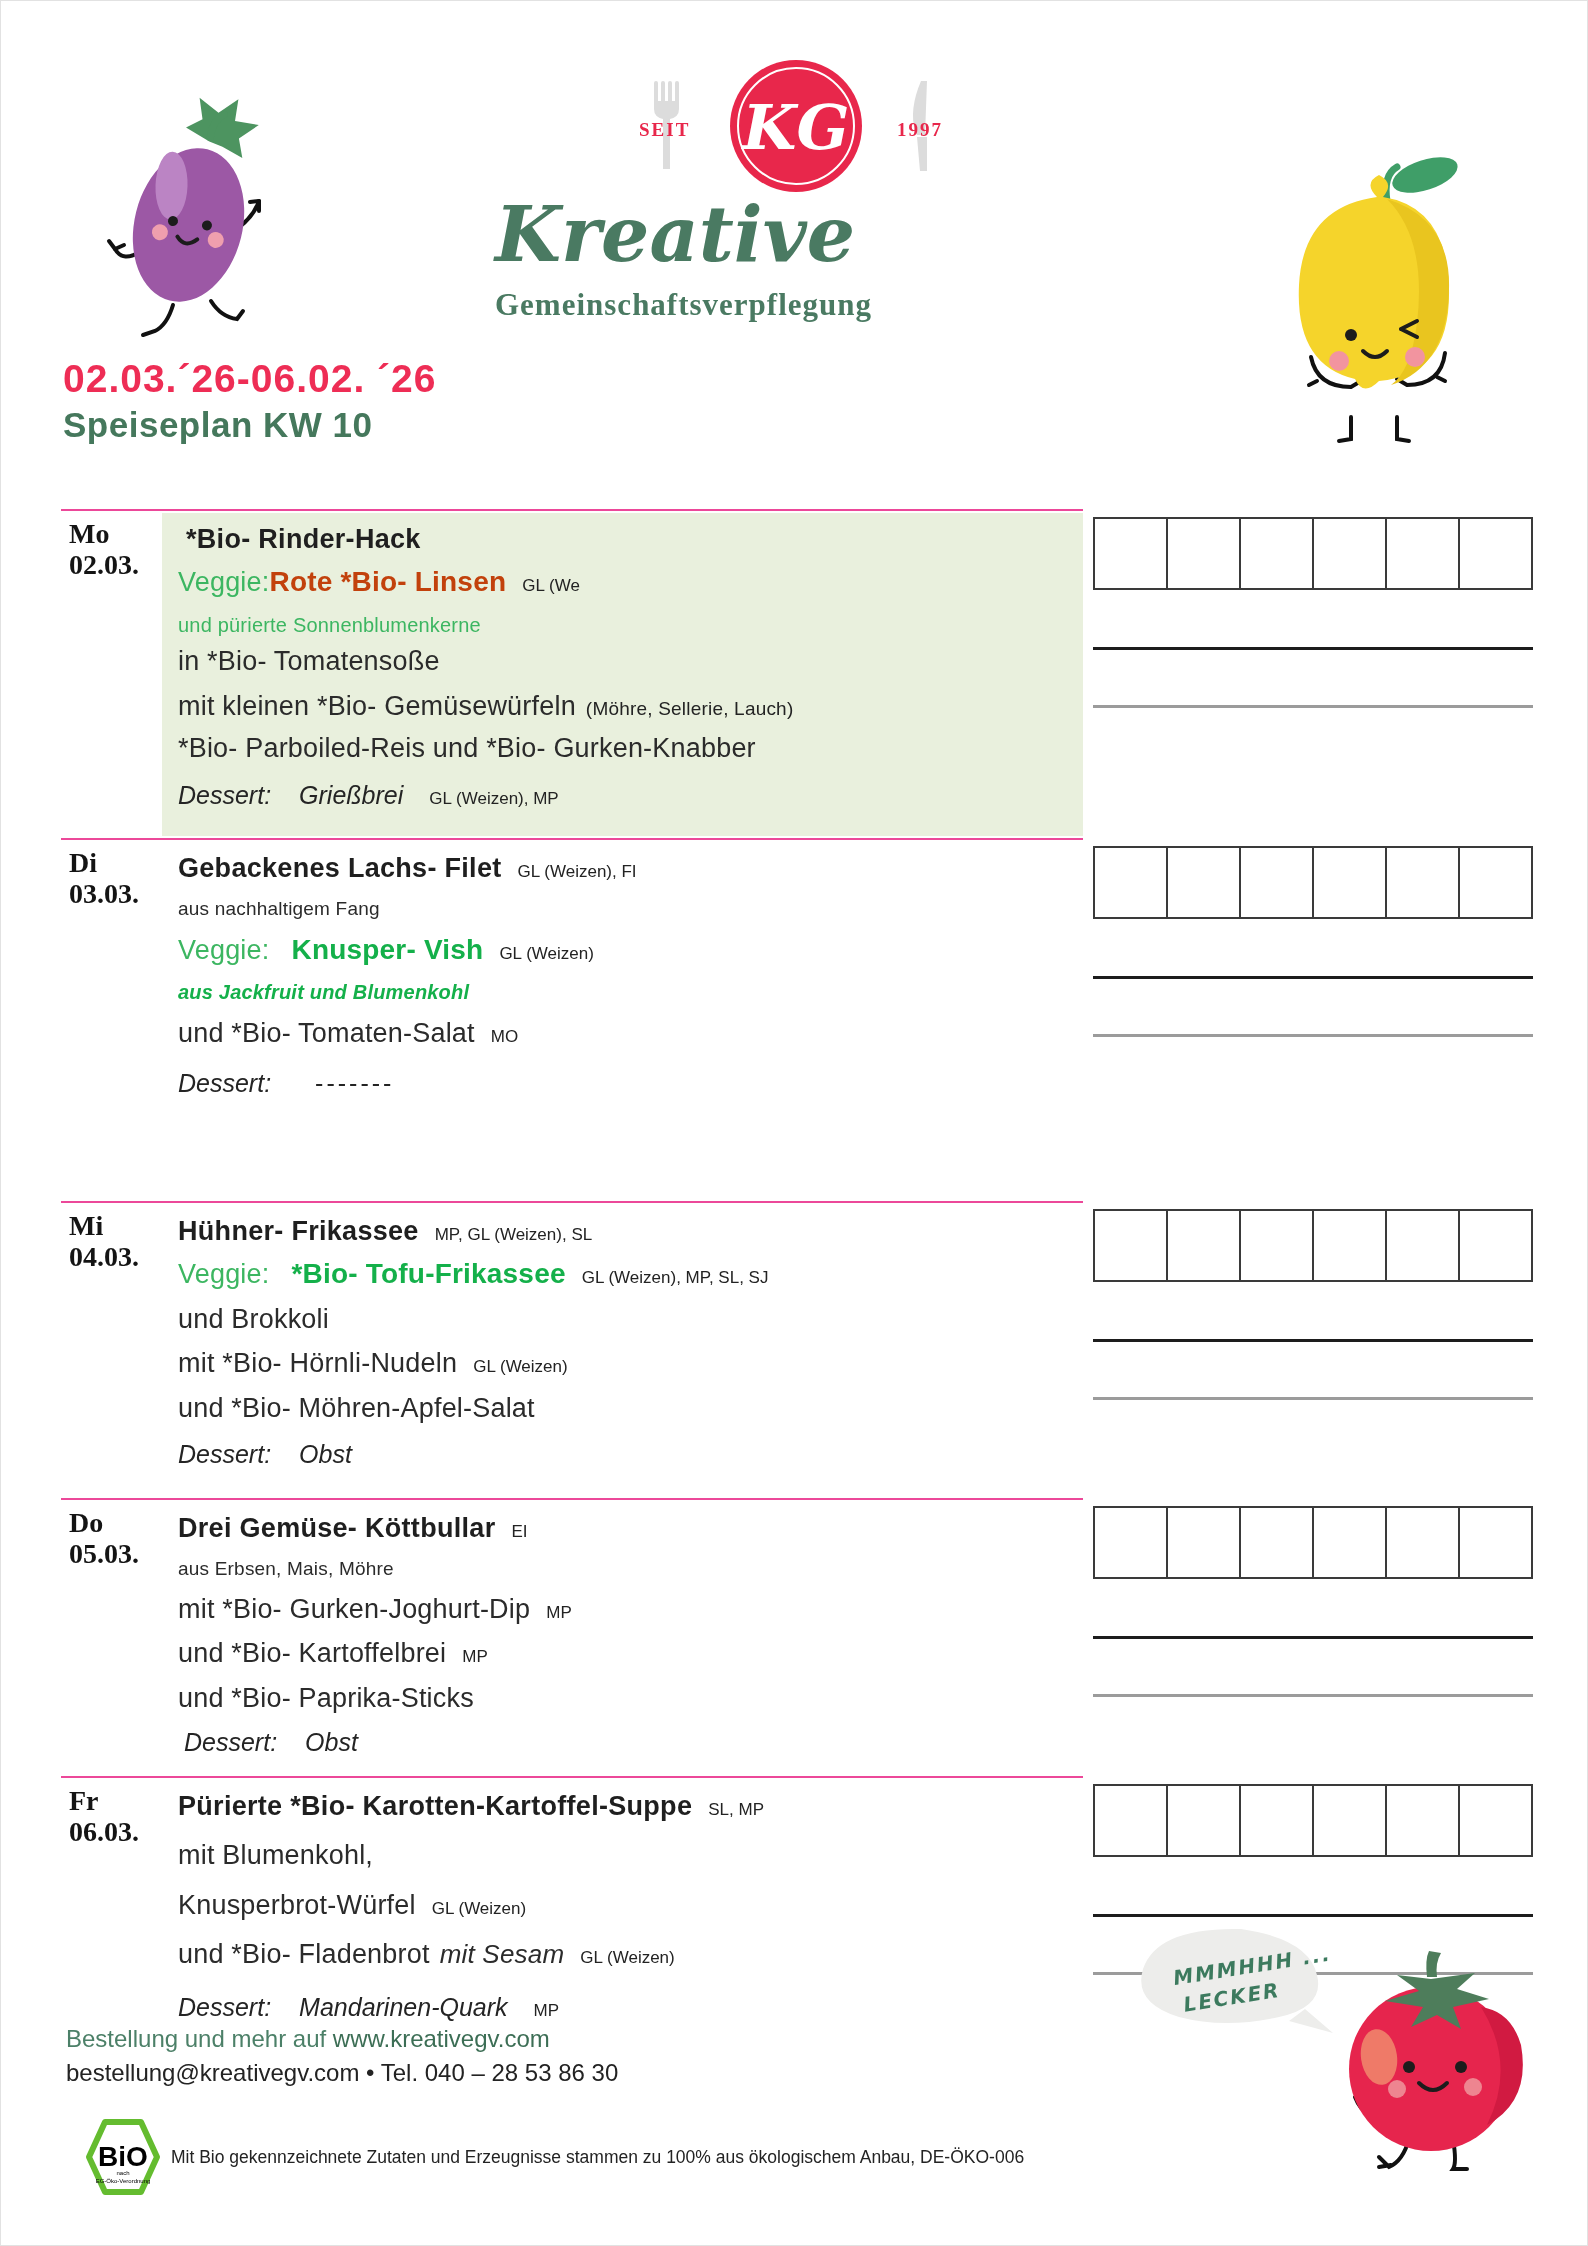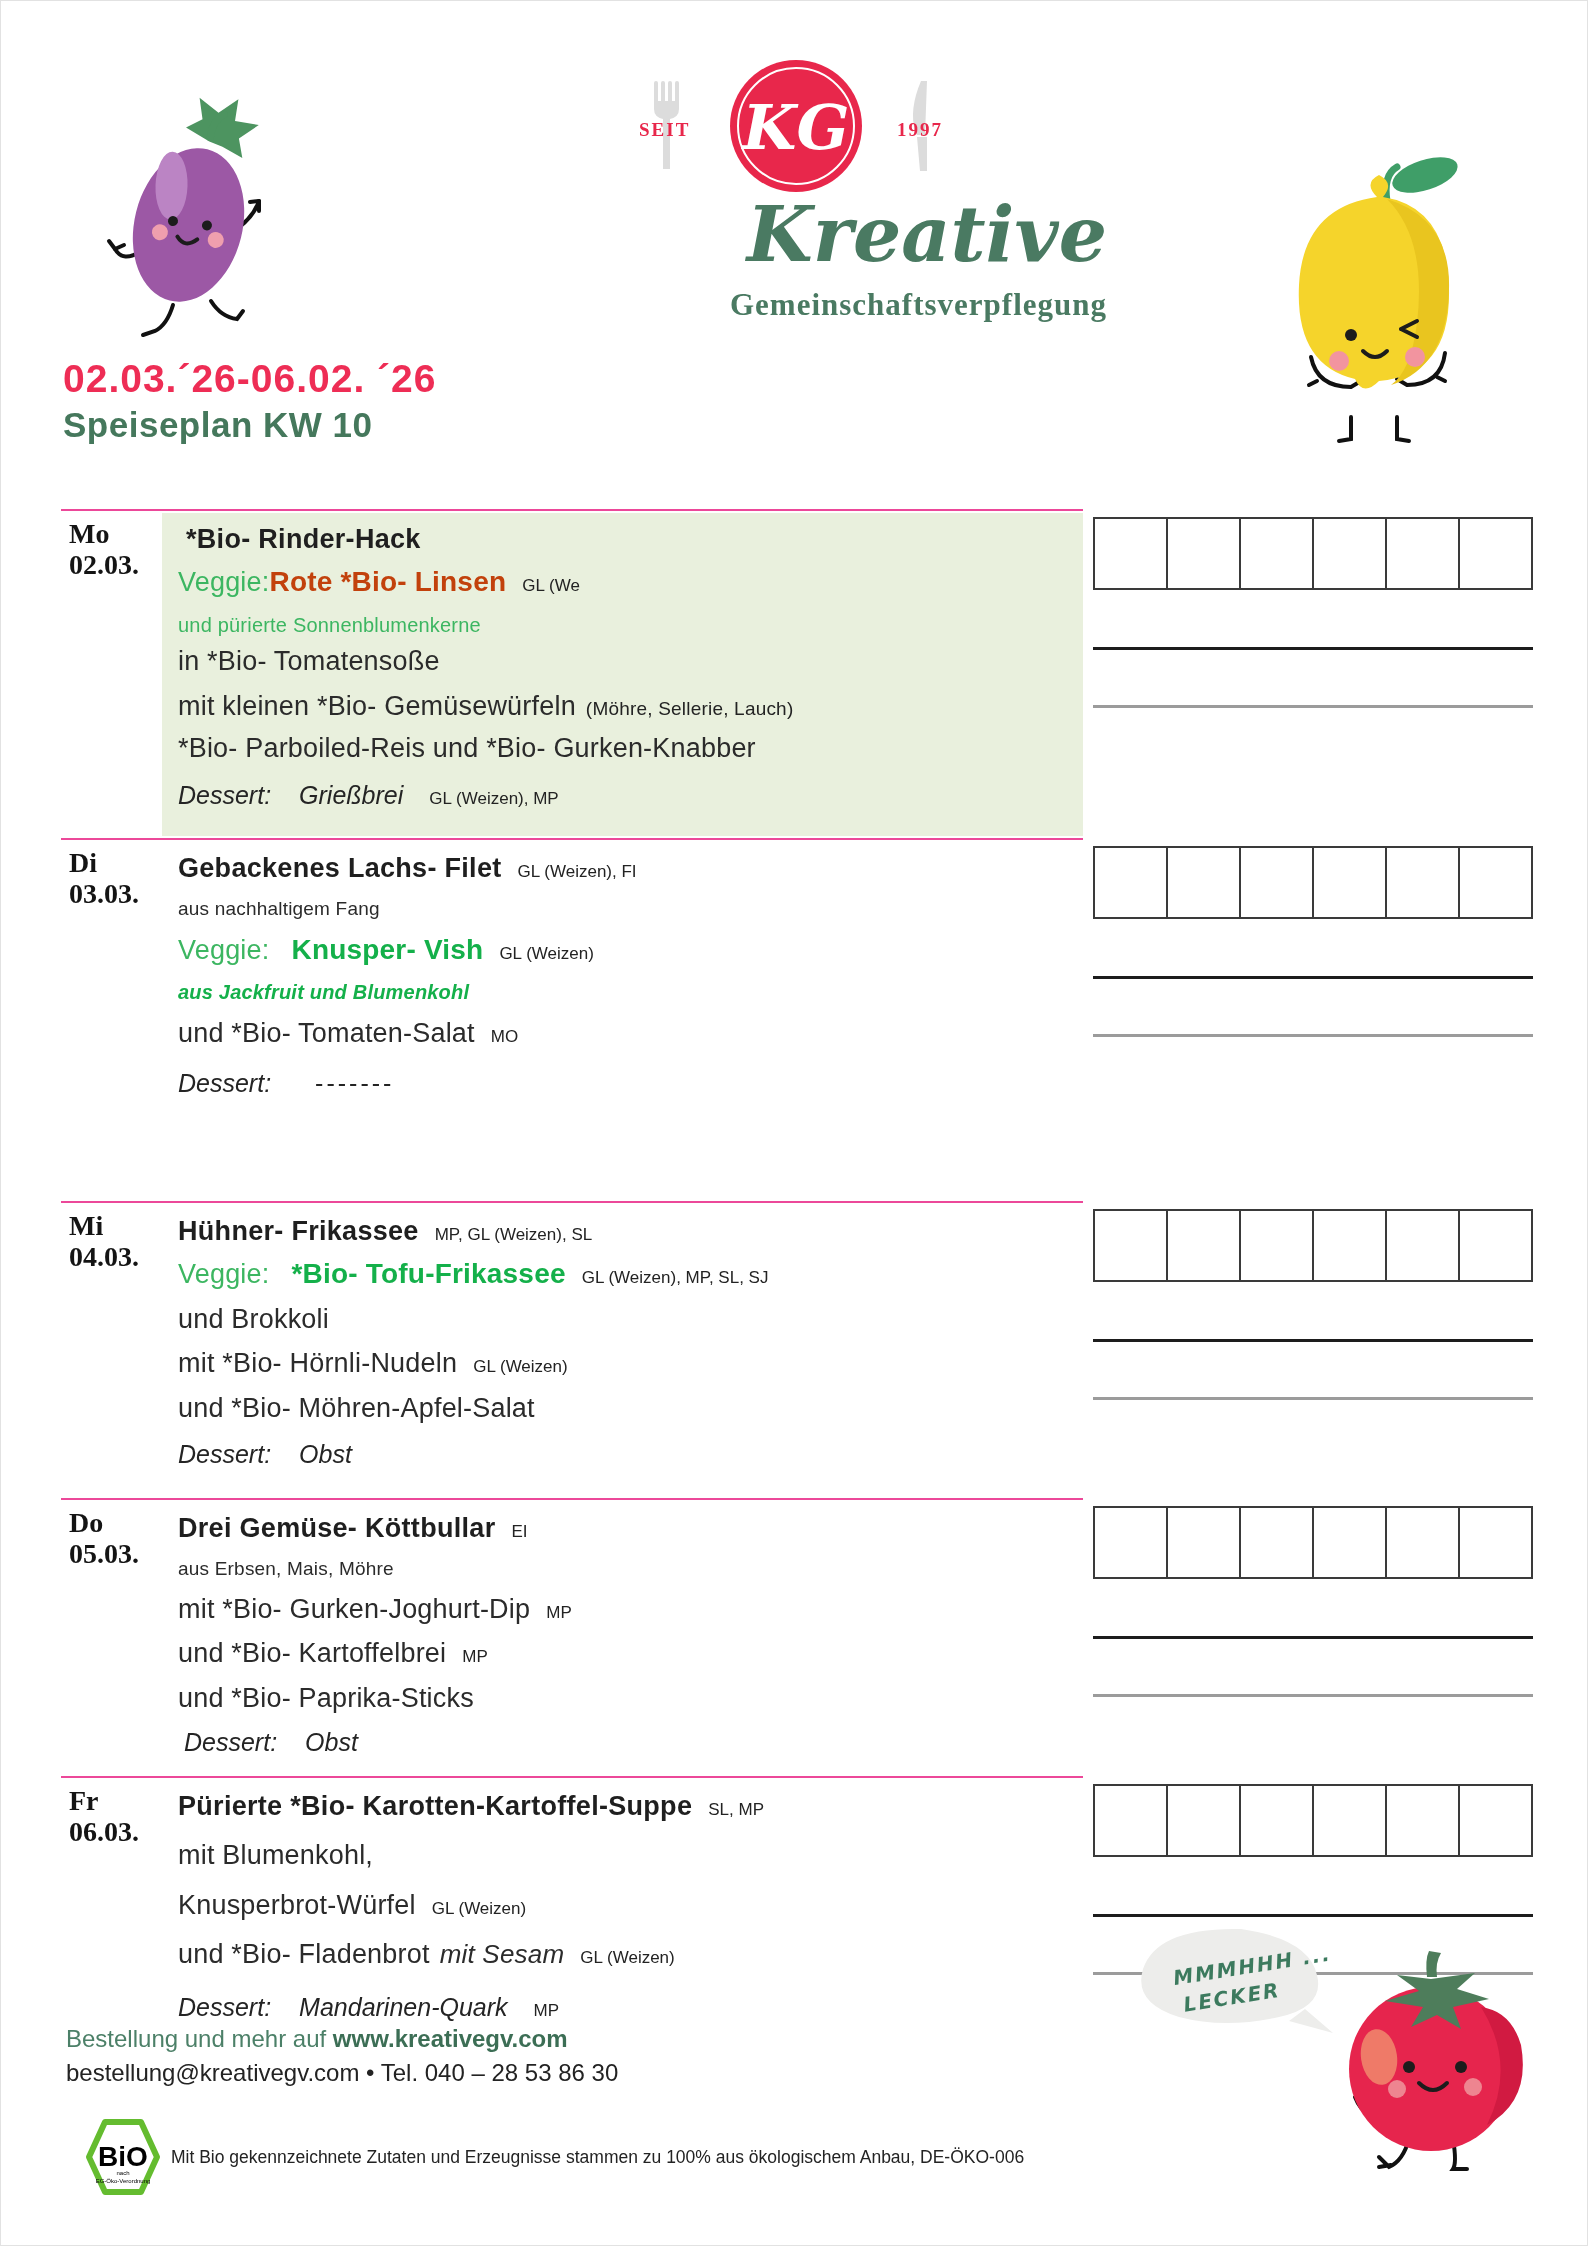--- a/index.html
+++ b/index.html
@@ -8,21 +8,21 @@
 
   
   .emblem{position:absolute;left:728px;top:58px;}
   .cutlery{position:absolute;}
   .fork{left:650px;top:80px;}
   .knife{left:906px;top:80px;}
   .seit,.year{position:absolute;top:118px;font-family:"Liberation Serif",serif;font-weight:700;
         font-size:19px;letter-spacing:2px;color:#e8274b;}
   .seit{left:638px;}
   .year{left:896px;}
-  .brand{position:absolute;left:494px;top:196px;width:612px;text-align:right;}
+  .brand{position:absolute;left:494px;top:196px;width:612px;text-align:left;}
   .brand-name{font-family:"DejaVu Serif",serif;font-style:italic;font-weight:700;
         font-size:76px;line-height:1.0;color:#4a7a62;}
   .brand-sub{font-family:"Liberation Serif",serif;font-weight:700;font-size:31px;
         letter-spacing:1px;color:#4a7a62;margin-top:14px;}
 
   .date-range{position:absolute;left:62px;top:356px;font-size:39px;font-weight:800;
         letter-spacing:1px;color:#ee2d55;}
   .page-title{position:absolute;left:62px;top:404px;font-size:35px;font-weight:800;
         letter-spacing:.5px;color:#45785c;}
 
@@ -59,21 +59,21 @@
 
   
   .boxes{position:absolute;left:1032px;top:6px;display:flex;}
   .box{width:71px;height:69px;border:2px solid #3a3a3a;background:#fff;margin-left:-2px;}
   .box:first-child{margin-left:0;}
   .wl1{position:absolute;left:1032px;top:136px;width:440px;border-top:3px solid #1d1d1d;}
   .wl2{position:absolute;left:1032px;top:194px;width:440px;border-top:3px solid #9b9b9b;}
 
   
   .order-line{position:absolute;left:65px;top:2024px;font-size:24px;color:#4c8068;}
-  .order-line .site{font-weight:700;color:#3c6e55;}
+  .order-line .site{font-weight:400;color:#3c6e55;}
   .contact-line{position:absolute;left:65px;top:2058px;font-size:24px;color:#232323;}
   .bio-note{position:absolute;left:170px;top:2146px;font-size:17.5px;color:#232323;}
   .bubble{position:absolute;left:1128px;top:1924px;z-index:5;}
   .tomato{left:1330px;top:1948px;z-index:4;}
   .bioseal{position:absolute;left:83px;top:2116px;}
 </style>
 </head>
 <body>
 
 <div class="page">

